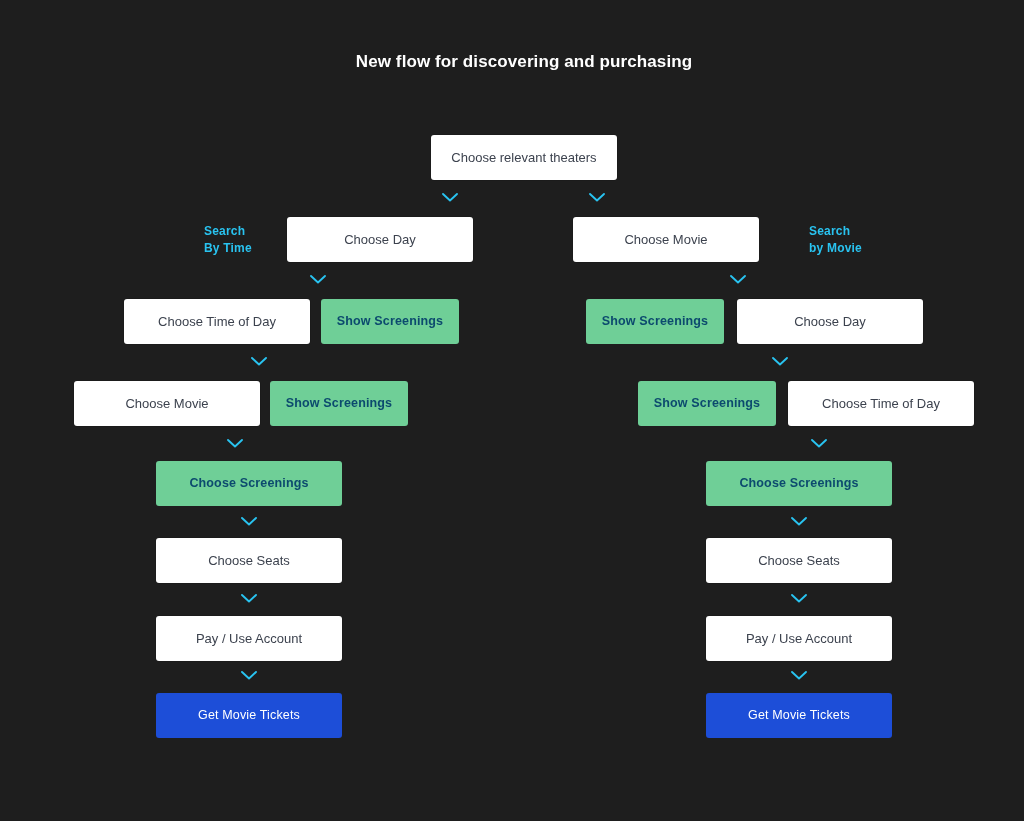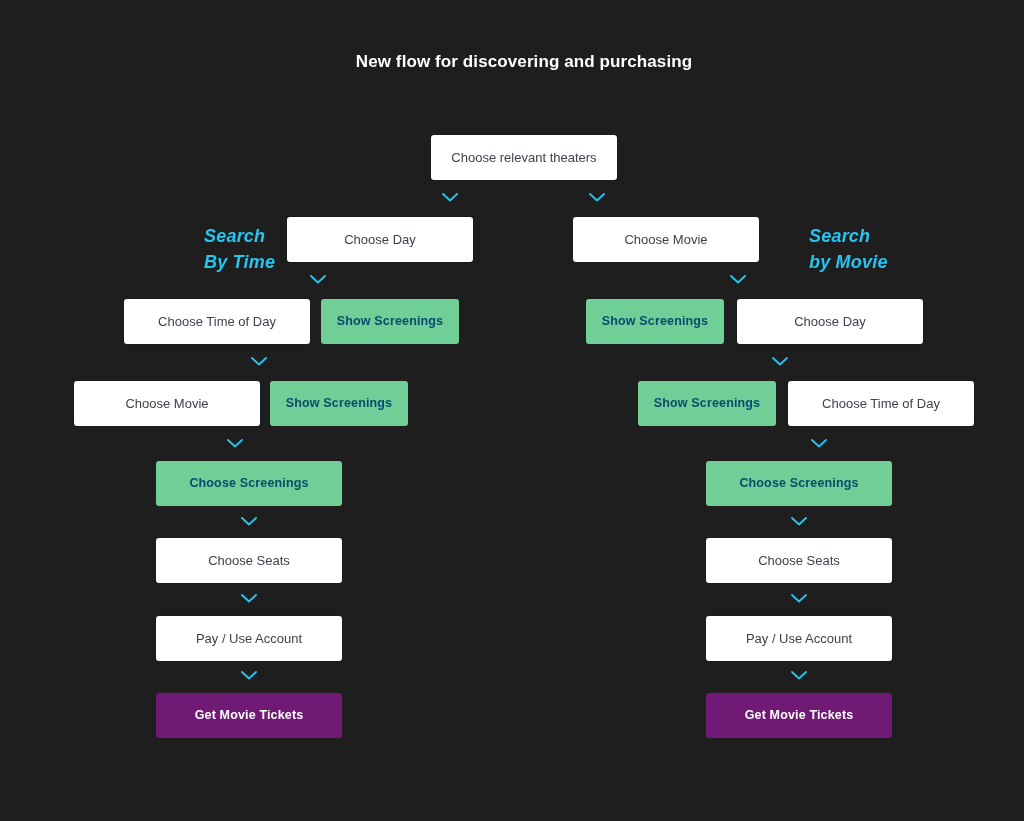--- a/index.html
+++ b/index.html
@@ -57,37 +57,36 @@
     box-shadow: 0 0 0 0.5px rgba(0,0,0,0.18);
   }
   .node.green {
     background: #6fcf97;
     color: #0c4a6e;
     font-size: 12.5px;
     font-weight: bold;
     letter-spacing: 0.15px;
   }
   .node.cyan {
-    background: #701a75;
+    background: #1d4ed8;
     color: #ffffff;
     font-size: 12.5px;
-    font-weight: bold;
+    font-weight: normal;
     letter-spacing: 0.15px;
   }
 
   
   .branch-label {
     position: absolute;
     color: #29c3f0;
-    font-size: 18px;
+    font-size: 12px;
     font-weight: bold;
     line-height: 1.45;
     letter-spacing: 0.2px;
     white-space: pre-line;
-    font-style: italic;
   }
 
   
   .chev {
     position: absolute;
     width: 22px;
     height: 14px;
   }
   .chev svg {
     display: block;

